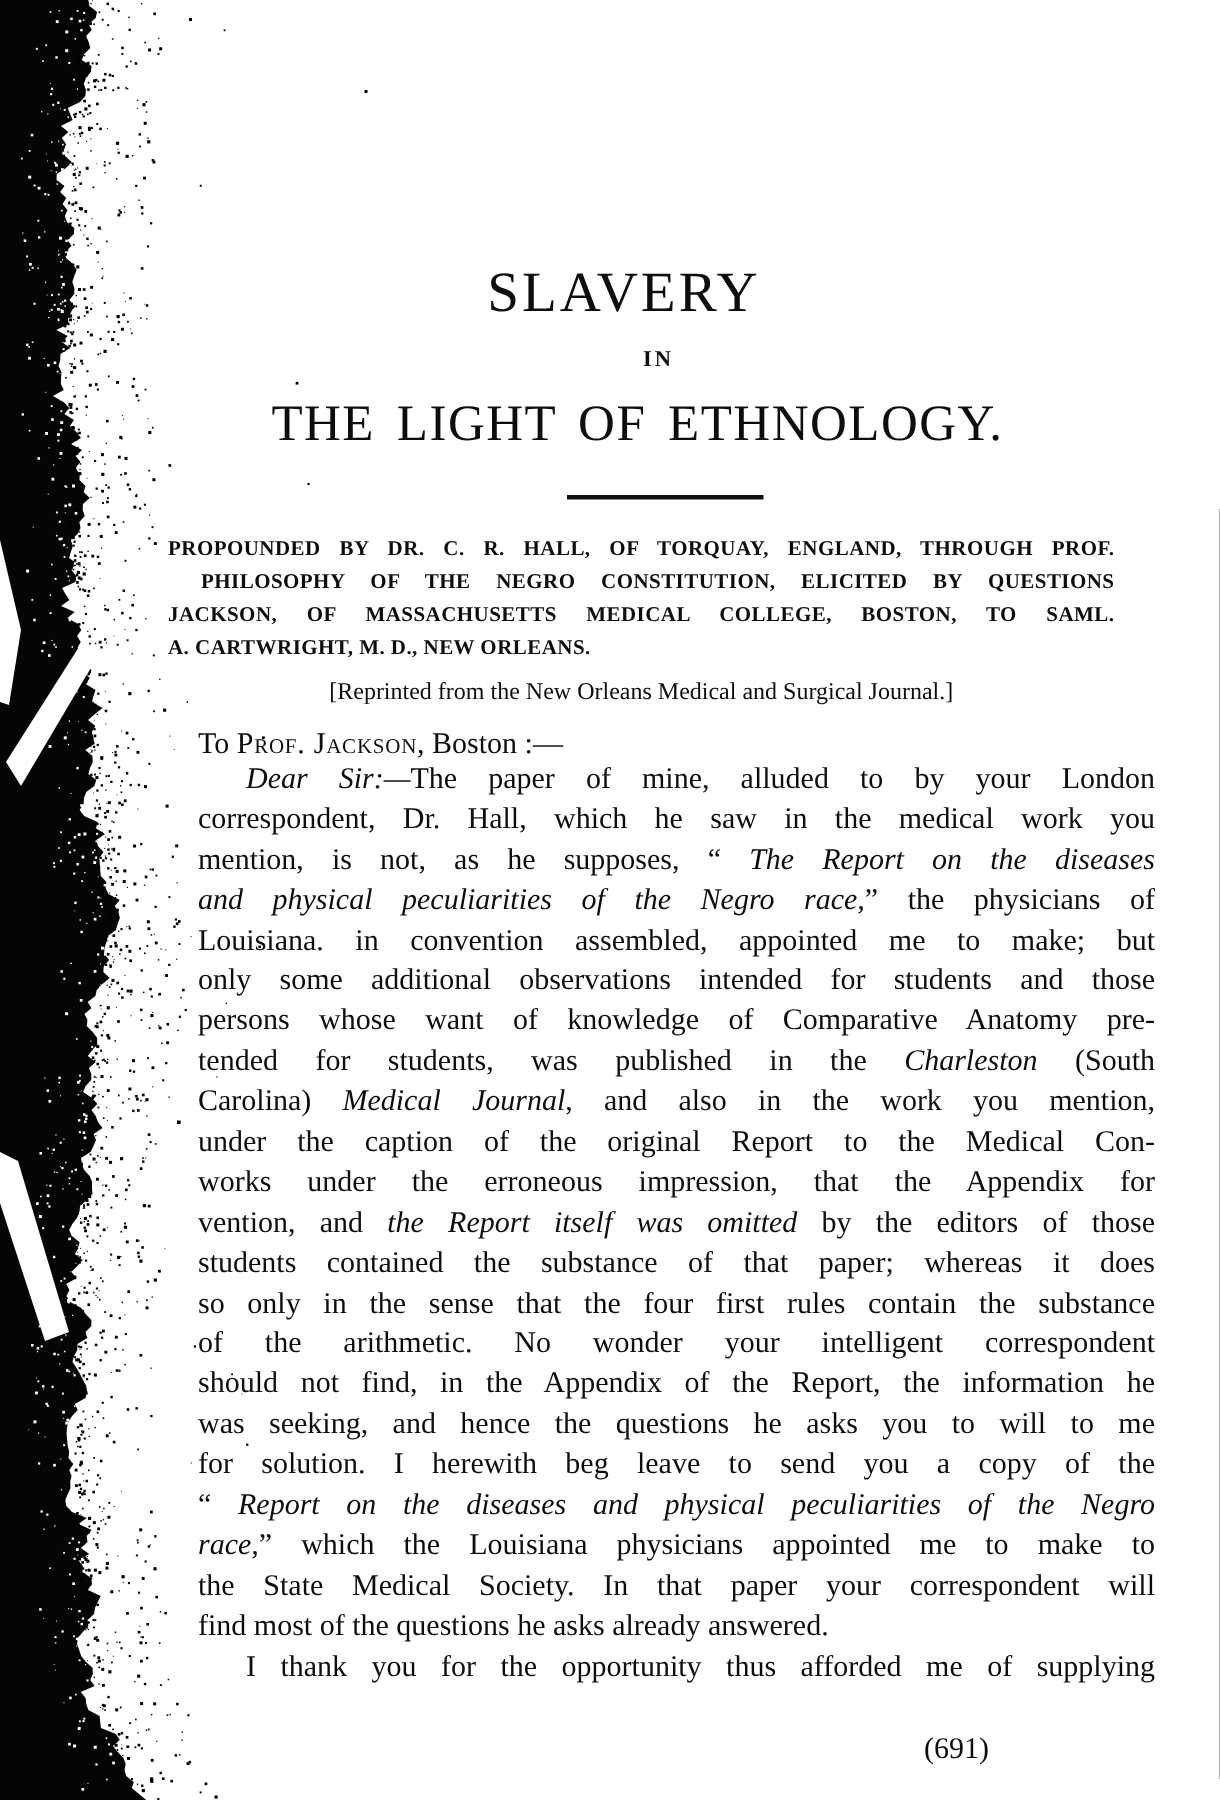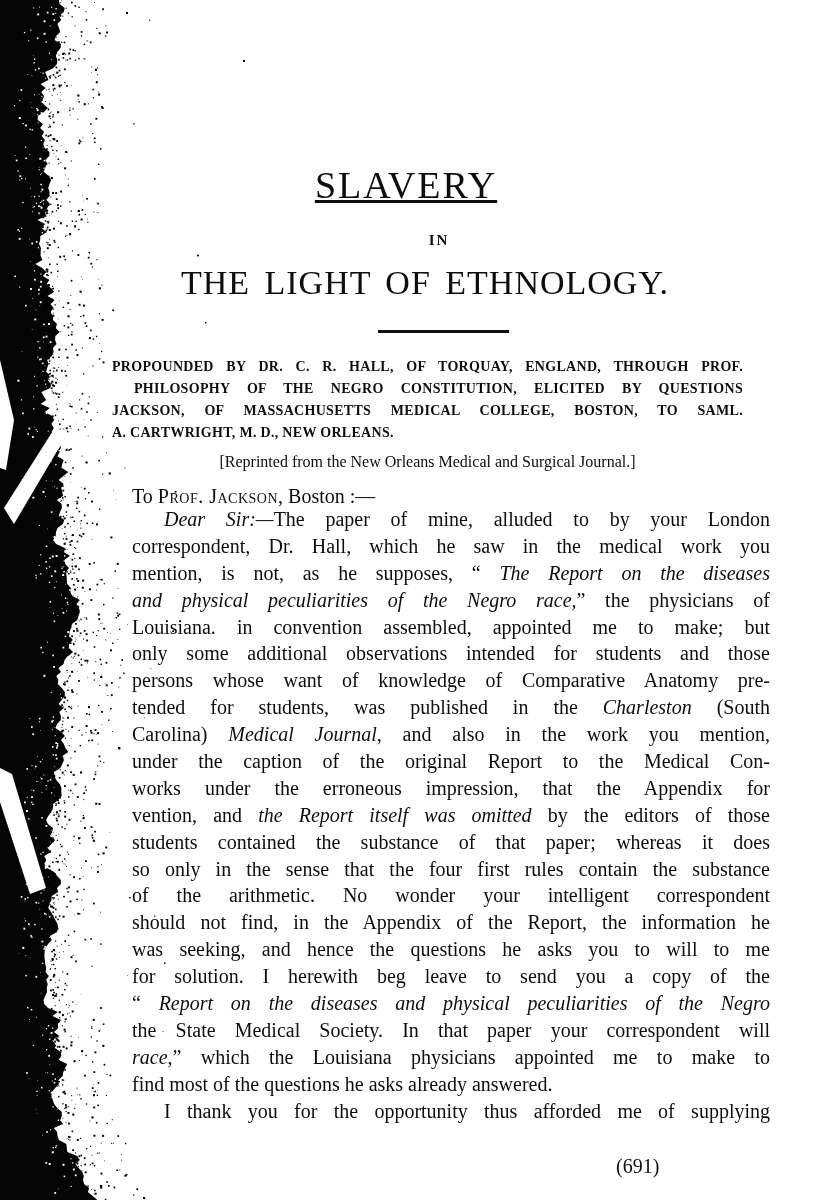--- a/index.html
+++ b/index.html
@@ -9,21 +9,21 @@
     margin:0 auto;
     background:#ffffff;
     overflow:hidden;
     color:#0d0d0d;
     font-family:"Liberation Serif", serif;
     -webkit-font-smoothing:antialiased;
   }
   .scan-band{position:absolute;left:0;top:0;pointer-events:none;}
 
   .h-abs{position:absolute;left:112px;width:634px;text-align:center;white-space:nowrap;}
-  .title-main{top:166px;font-size:38px;line-height:1;letter-spacing:2px;transform:translateX(-23px);font-weight:normal;margin:0;text-decoration:underline;}
+  .title-main{top:166px;font-size:38px;line-height:1;letter-spacing:2px;transform:translateX(-23px);font-weight:normal;margin:10px;}
   .title-in{top:233px;font-size:15px;line-height:1;letter-spacing:2px;font-weight:bold;transform:translateX(10px);margin:0;}
   .title-sub{top:266px;font-size:34px;line-height:1;letter-spacing:1px;word-spacing:5px;transform:translateX(-4px);font-weight:normal;margin:0;}
   .title-rule{position:absolute;left:378px;top:330px;width:131px;height:3px;background:#101010;}
 
   .subtitle-block{position:absolute;left:112px;top:356px;width:631px;font-size:14px;font-weight:bold;line-height:22px;letter-spacing:0.3px;}
   .subtitle-block .sline{height:22px;}
   .subtitle-block .just{text-align:justify;text-align-last:justify;}
   .subtitle-block .ind{padding-left:22px;}
 
   .reprint{position:absolute;left:112px;top:451px;width:631px;text-align:center;font-size:16px;line-height:22px;}
@@ -1838,21 +1838,21 @@
       <div class="bline just"><span class="seg-normal">under the caption of the original Report to the Medical Con-</span></div>
       <div class="bline just"><span class="seg-normal">works under the erroneous impression, that the Appendix for</span></div>
       <div class="bline just"><span class="seg-normal">vention, and </span><span class="seg-italic">the Report itself was omitted</span><span class="seg-normal"> by the editors of those</span></div>
       <div class="bline just"><span class="seg-normal">students contained the substance of that paper; whereas it does</span></div>
       <div class="bline just"><span class="seg-normal">so only in the sense that the four first rules contain the substance</span></div>
       <div class="bline just"><span class="seg-normal">of the arithmetic.  No wonder your intelligent correspondent</span></div>
       <div class="bline just"><span class="seg-normal">should not find, in the Appendix of the Report, the information he</span></div>
       <div class="bline just"><span class="seg-normal">was seeking, and hence the questions he asks you to will to me</span></div>
       <div class="bline just"><span class="seg-normal">for solution.  I herewith beg leave to send you a copy of the</span></div>
       <div class="bline just"><span class="seg-normal">“ </span><span class="seg-italic">Report on the diseases and physical peculiarities of the Negro</span></div>
+      <div class="bline just"><span class="seg-italic">race,</span><span class="seg-normal">” which the Louisiana physicians appointed me to make to</span></div>
       <div class="bline just"><span class="seg-normal">the State Medical Society.  In that paper your correspondent will</span></div>
-      <div class="bline just"><span class="seg-italic">race,</span><span class="seg-normal">” which the Louisiana physicians appointed me to make to</span></div>
       <div class="bline"><span class="seg-normal">find most of the questions he asks already answered.</span></div>
       <div class="bline just ind"><span class="seg-normal">I thank you for the opportunity thus afforded me of supplying</span></div>
     </div>
 
   <div class="page-number">(691)</div>
 
 </div>
 
 </body></html>

